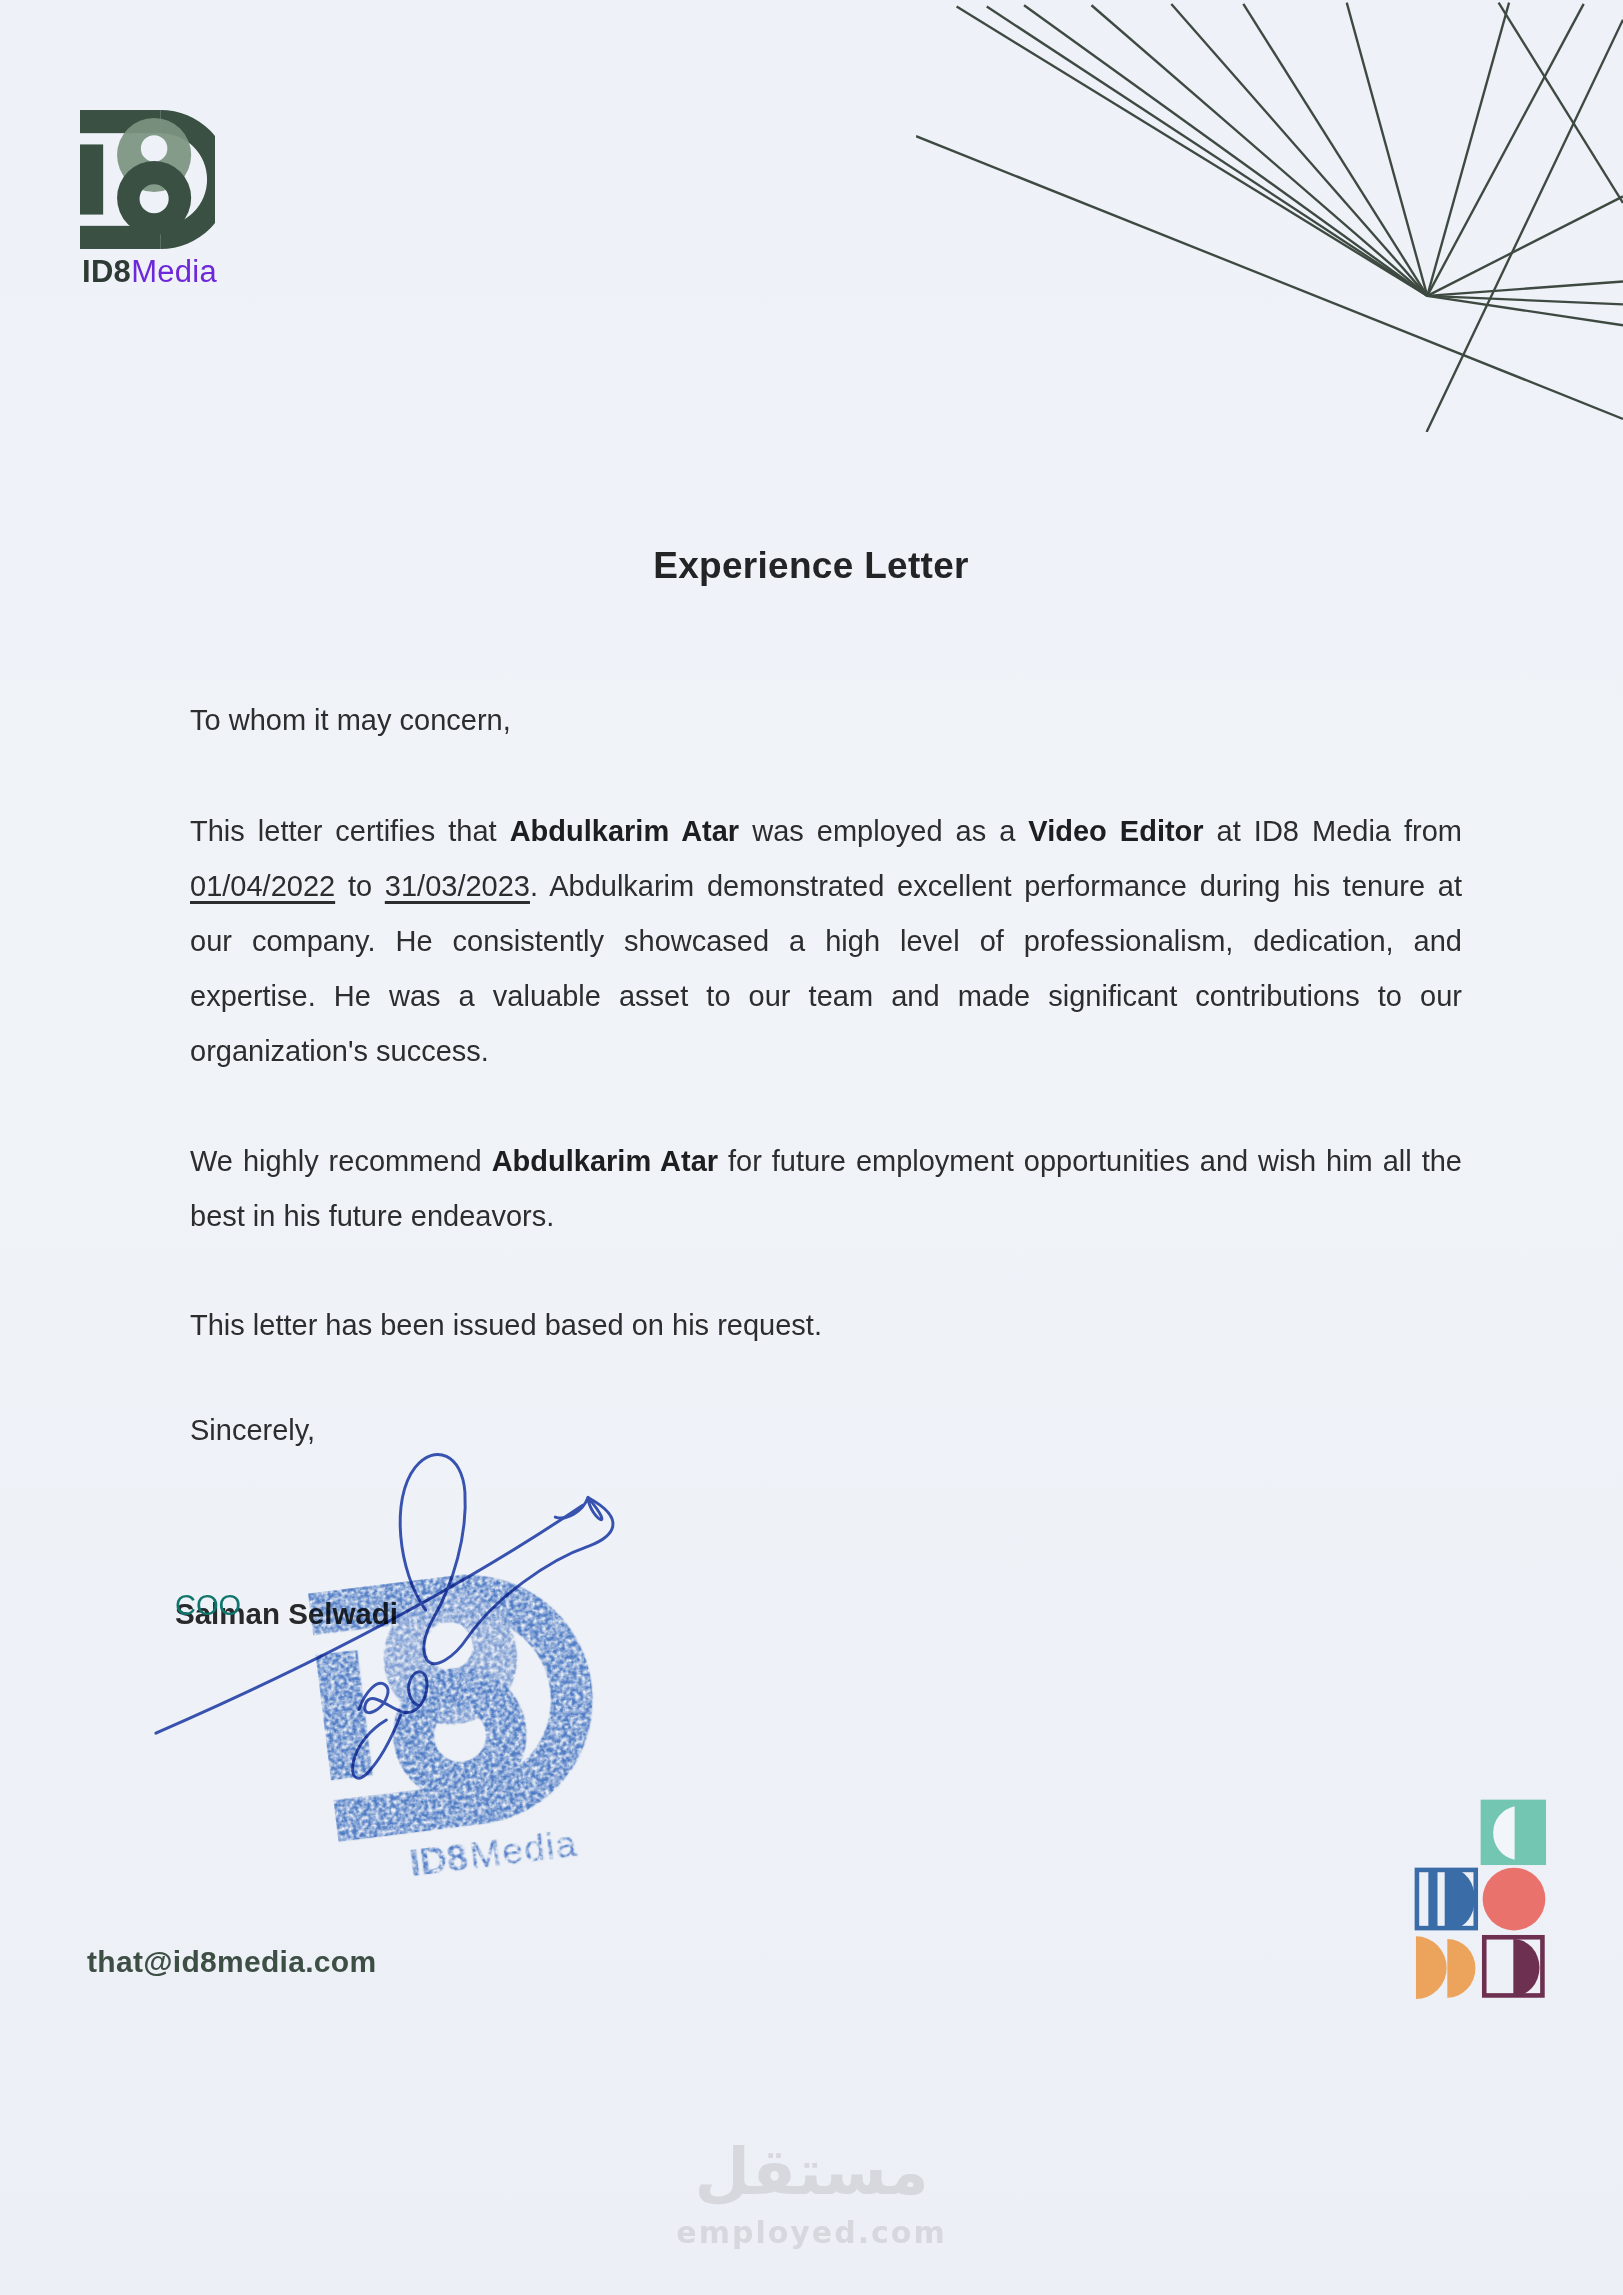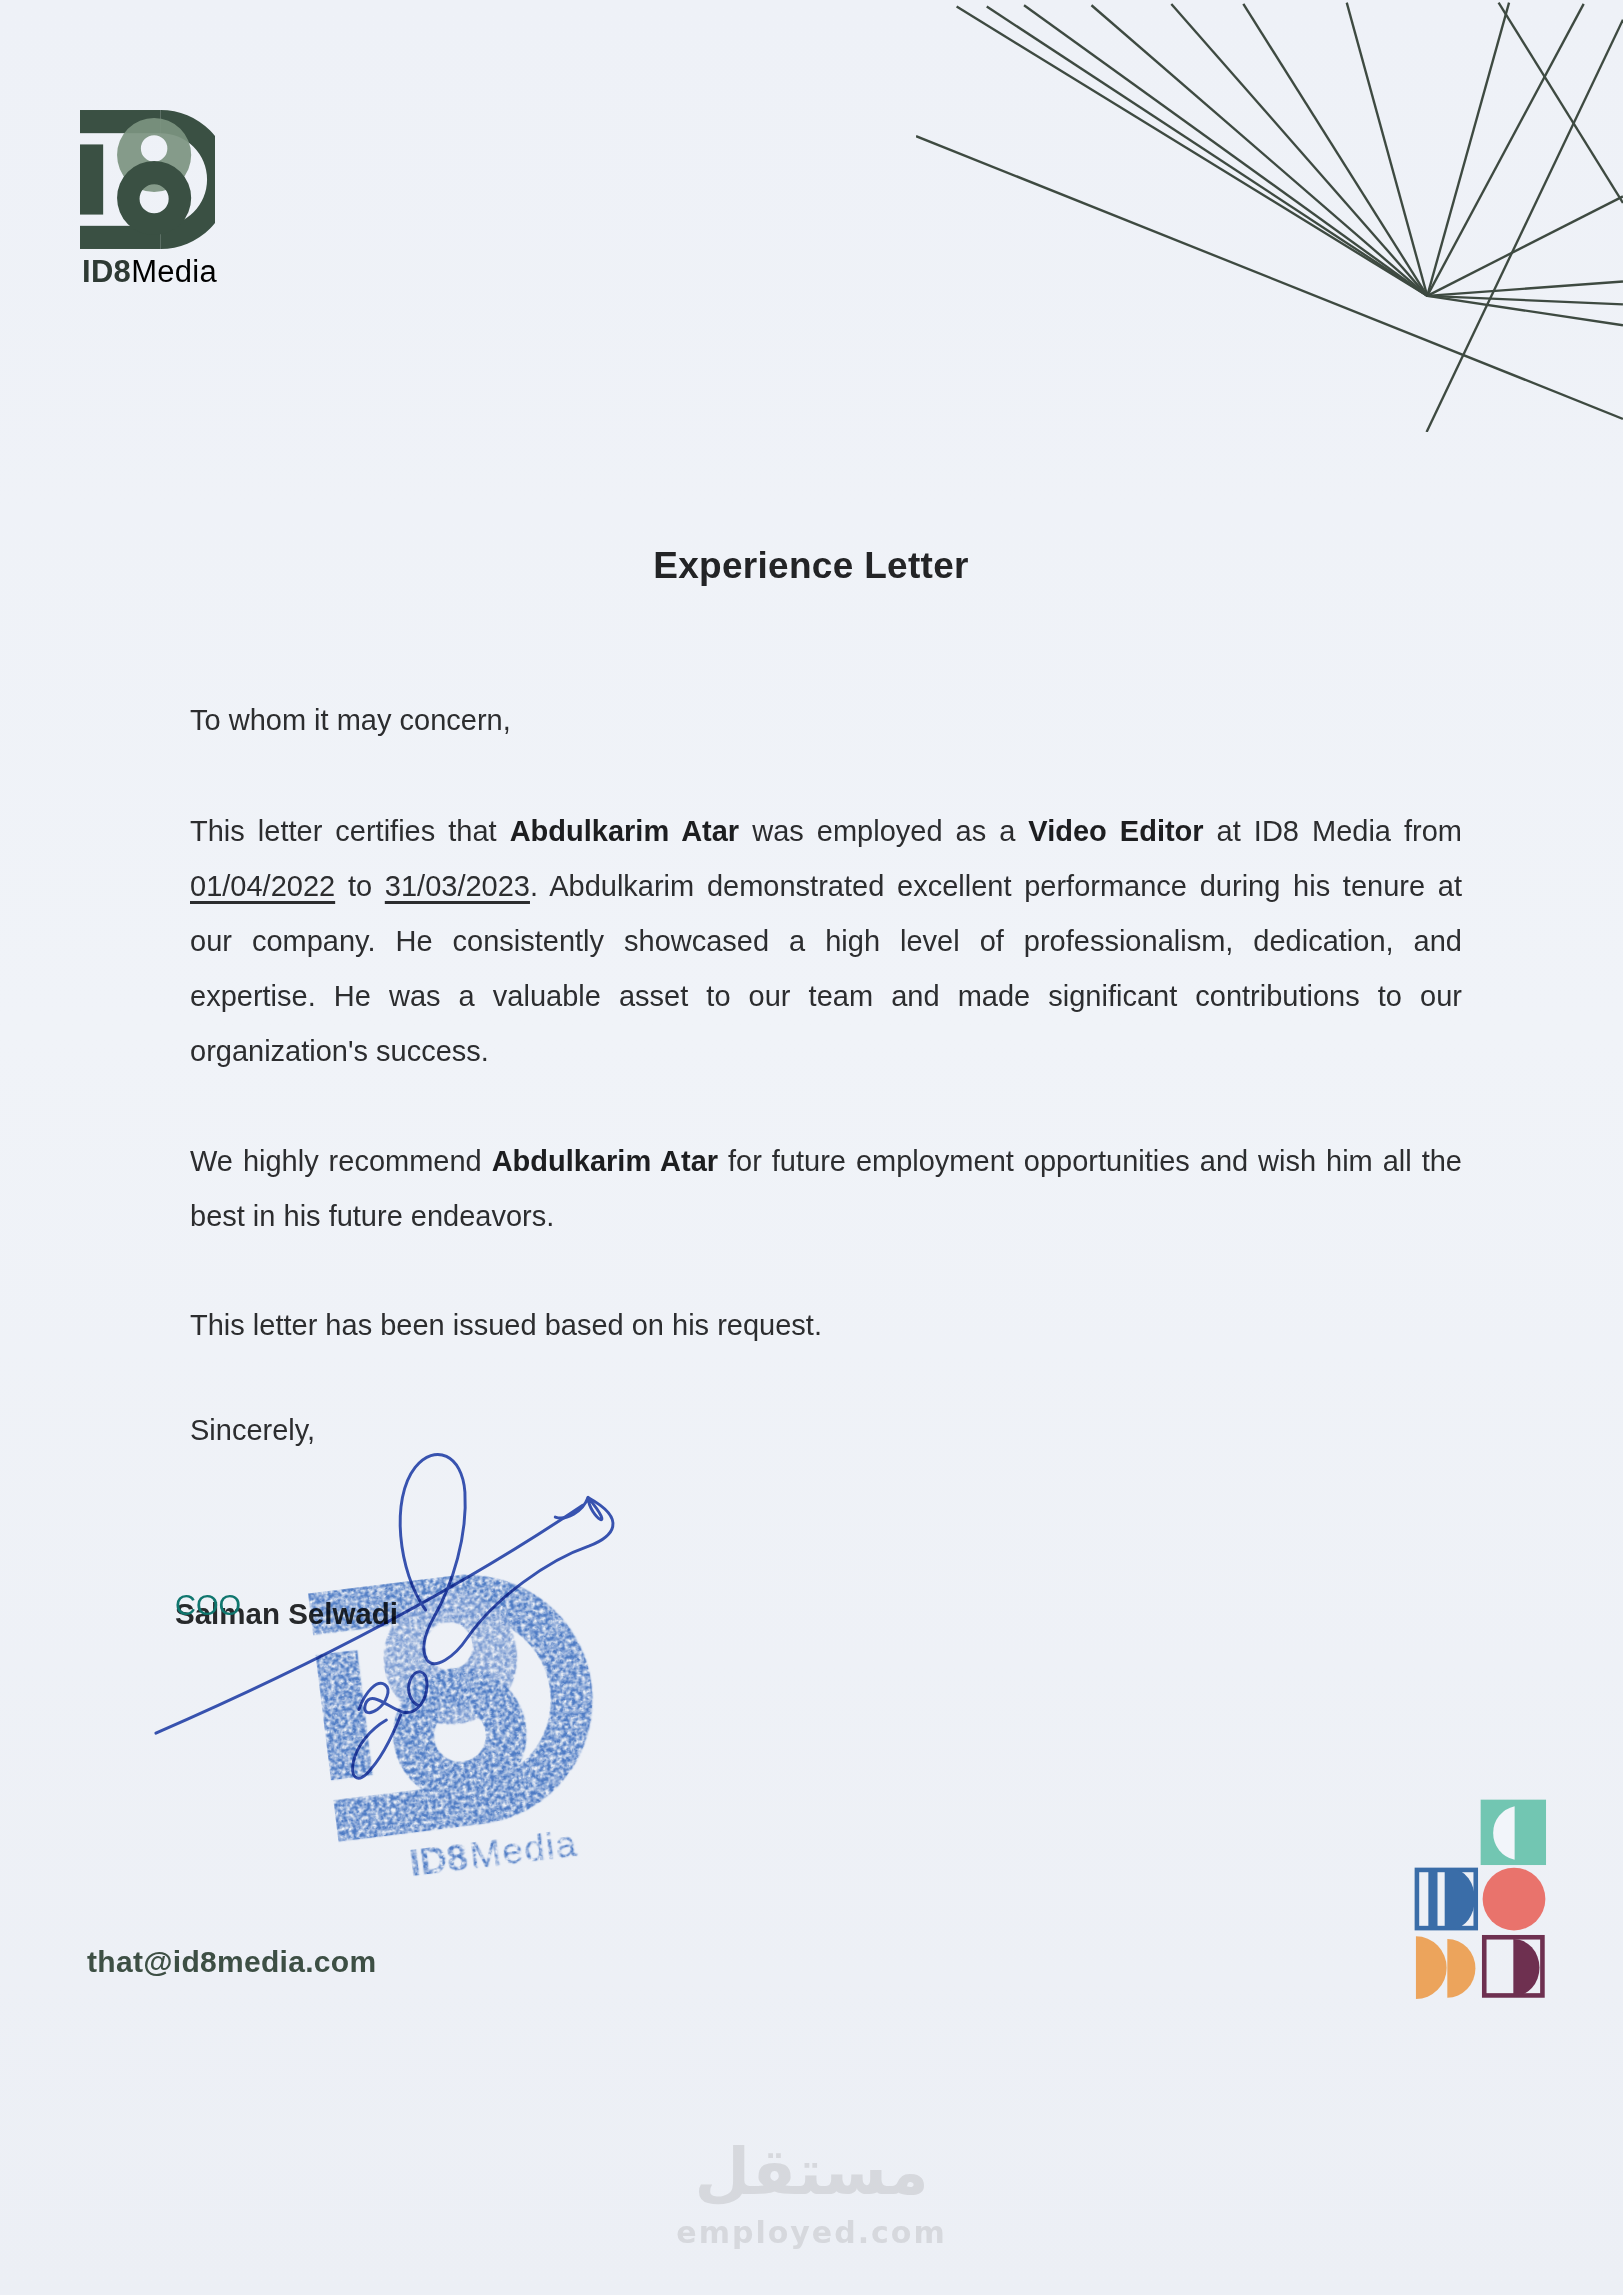--- a/index.html
+++ b/index.html
@@ -18,21 +18,21 @@
     left:190px;width:1272px;font-size:29px;line-height:55px;
     text-align:justify;text-justify:inter-word;color:var(--ink,#2c2d2f);
   }
   .no-justify{text-align:left;}
   .body-text .b{font-weight:bold;color:#1d1e20;margin-top:46px;}
   .body-text .u{text-decoration:underline;text-decoration-thickness:2.6px;text-underline-offset:5.2px;}
   .signer-name{left:175px;top:1550px;font-size:29.5px;font-weight:bold;color:#27292b;margin-top:47px;}
   .signer-role{left:175px;top:1589px;font-size:29px;color:#0f766e;}
   .brand-text{left:82px;top:254px;font-size:31px;color:var(--brand_text,#2e3a34);letter-spacing:0.3px;}
   .brand-text .bold{font-weight:bold;}
-  .brand-text .light{font-weight:normal;color:#000000;}
+  .brand-text .light{font-weight:normal;color:#6d28d9;}
   .email{left:87px;top:1945px;font-size:30px;font-weight:bold;color:var(--email_green,#3d4f44);letter-spacing:0.3px;}
   .stamp{
     left:313px;top:1570px;width:301px;height:327px;
     transform:rotate(-7deg);transform-origin:40% 40%;
     mix-blend-mode:multiply;opacity:.93;
   }
   .sig{left:131px;top:1407px;mix-blend-mode:multiply;}
   .watermark{left:0;width:1623px;text-align:center;color:var(--watermark_gray,#d6d8dd);}
   .wm-ar{top:2133px;font-size:64px;font-weight:bold;font-family:"DejaVu Sans",sans-serif;line-height:79px;}
   .wm-en{top:2215px;font-size:30px;font-weight:bold;letter-spacing:2px;font-family:"DejaVu Sans",sans-serif;}

